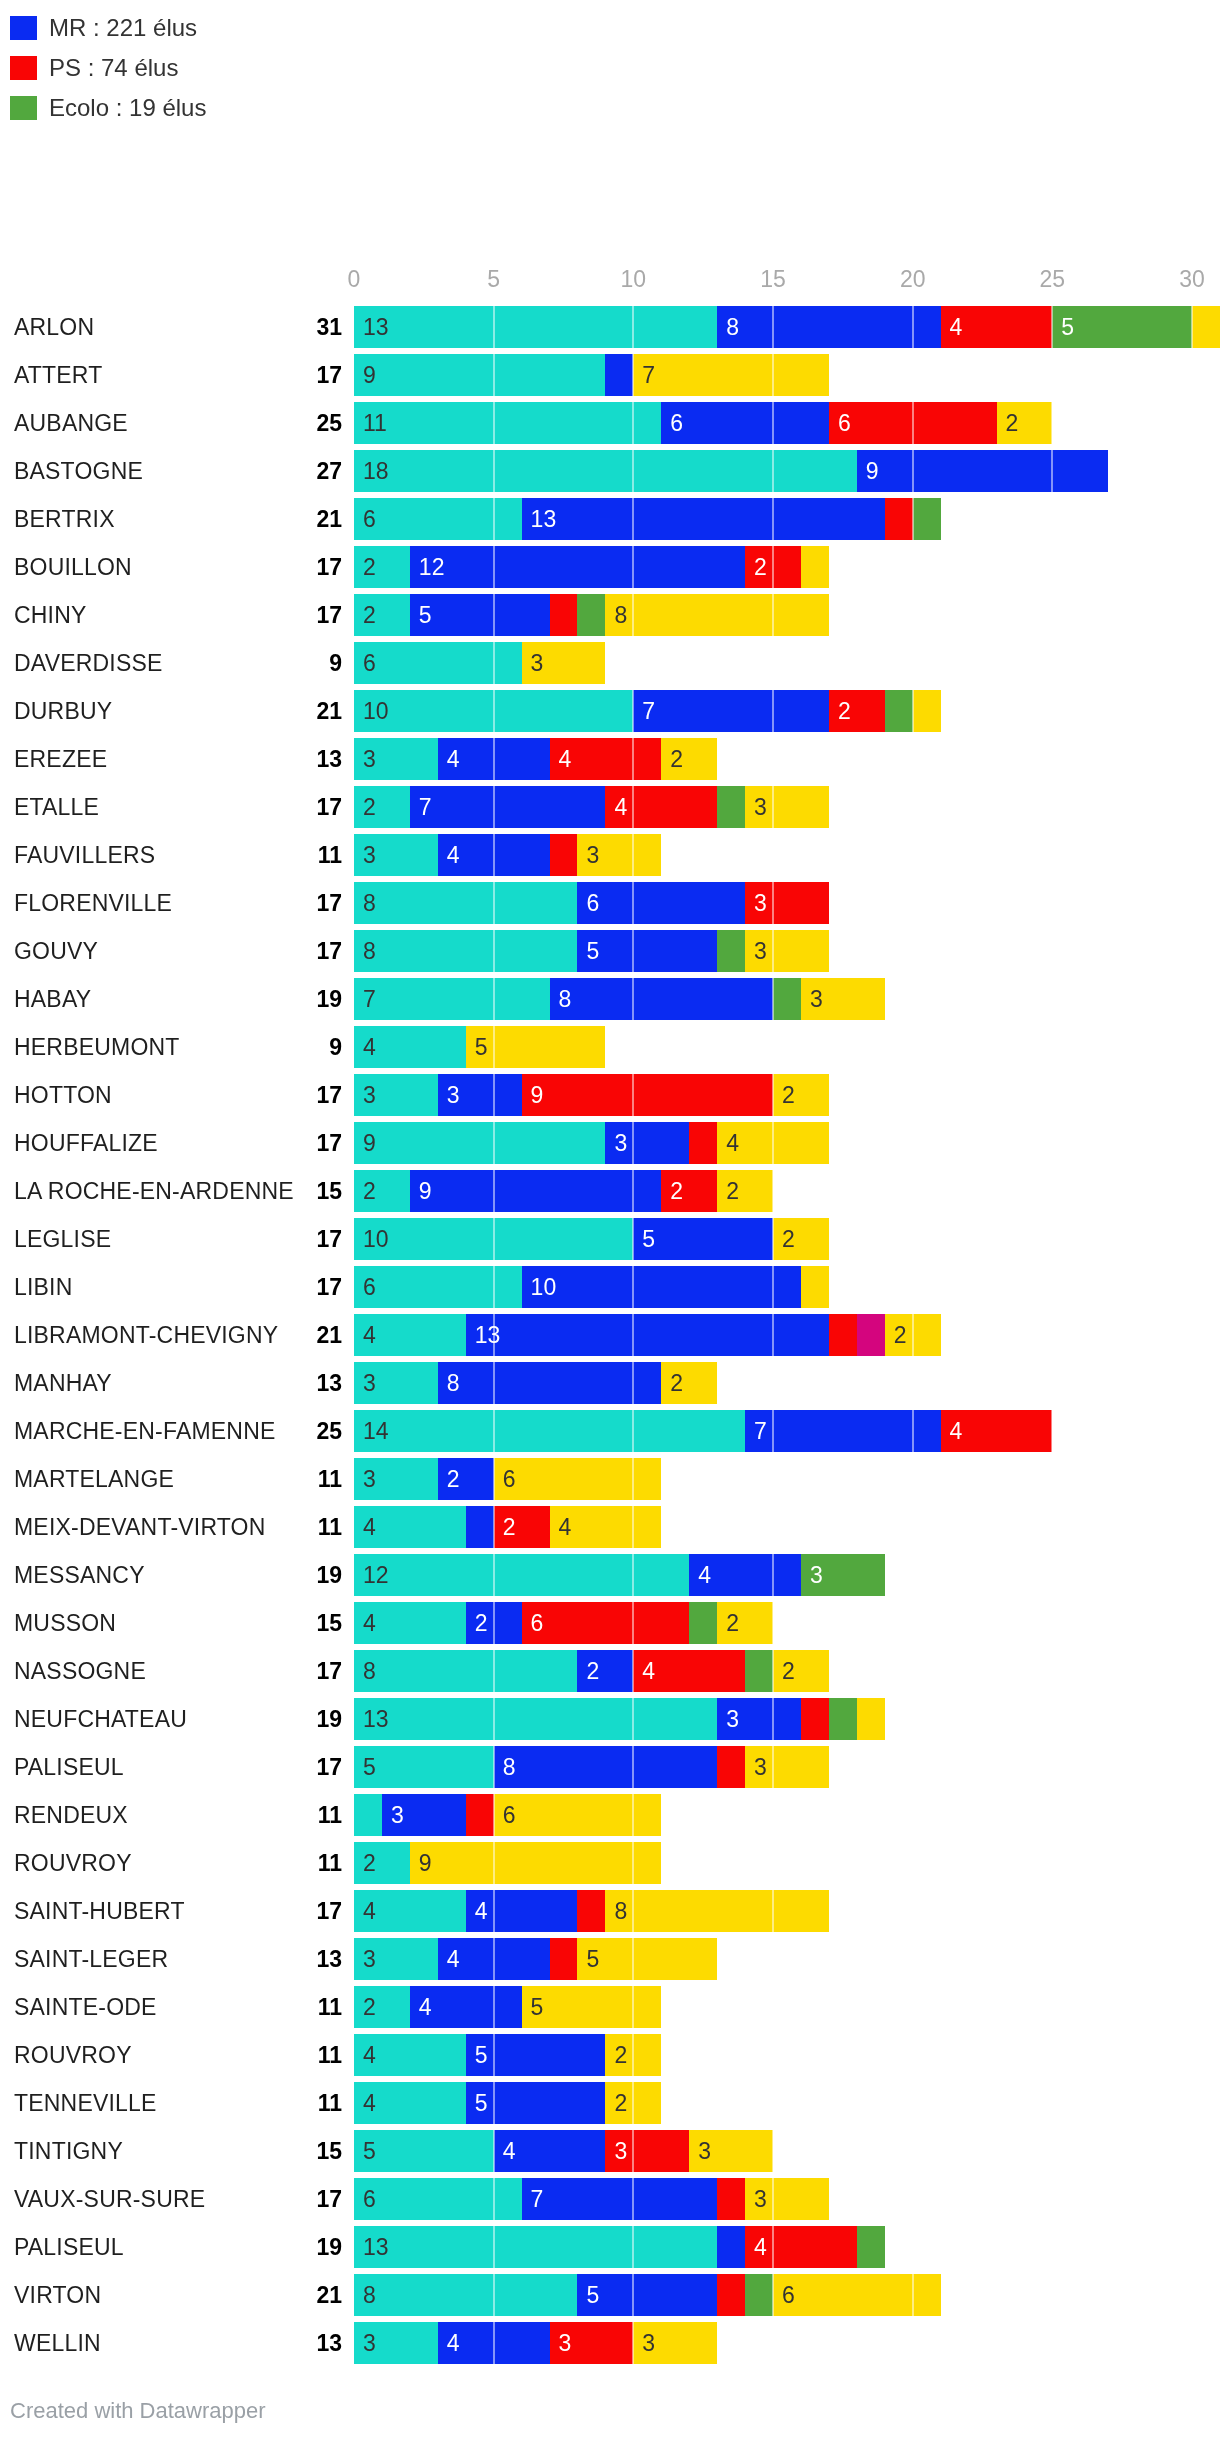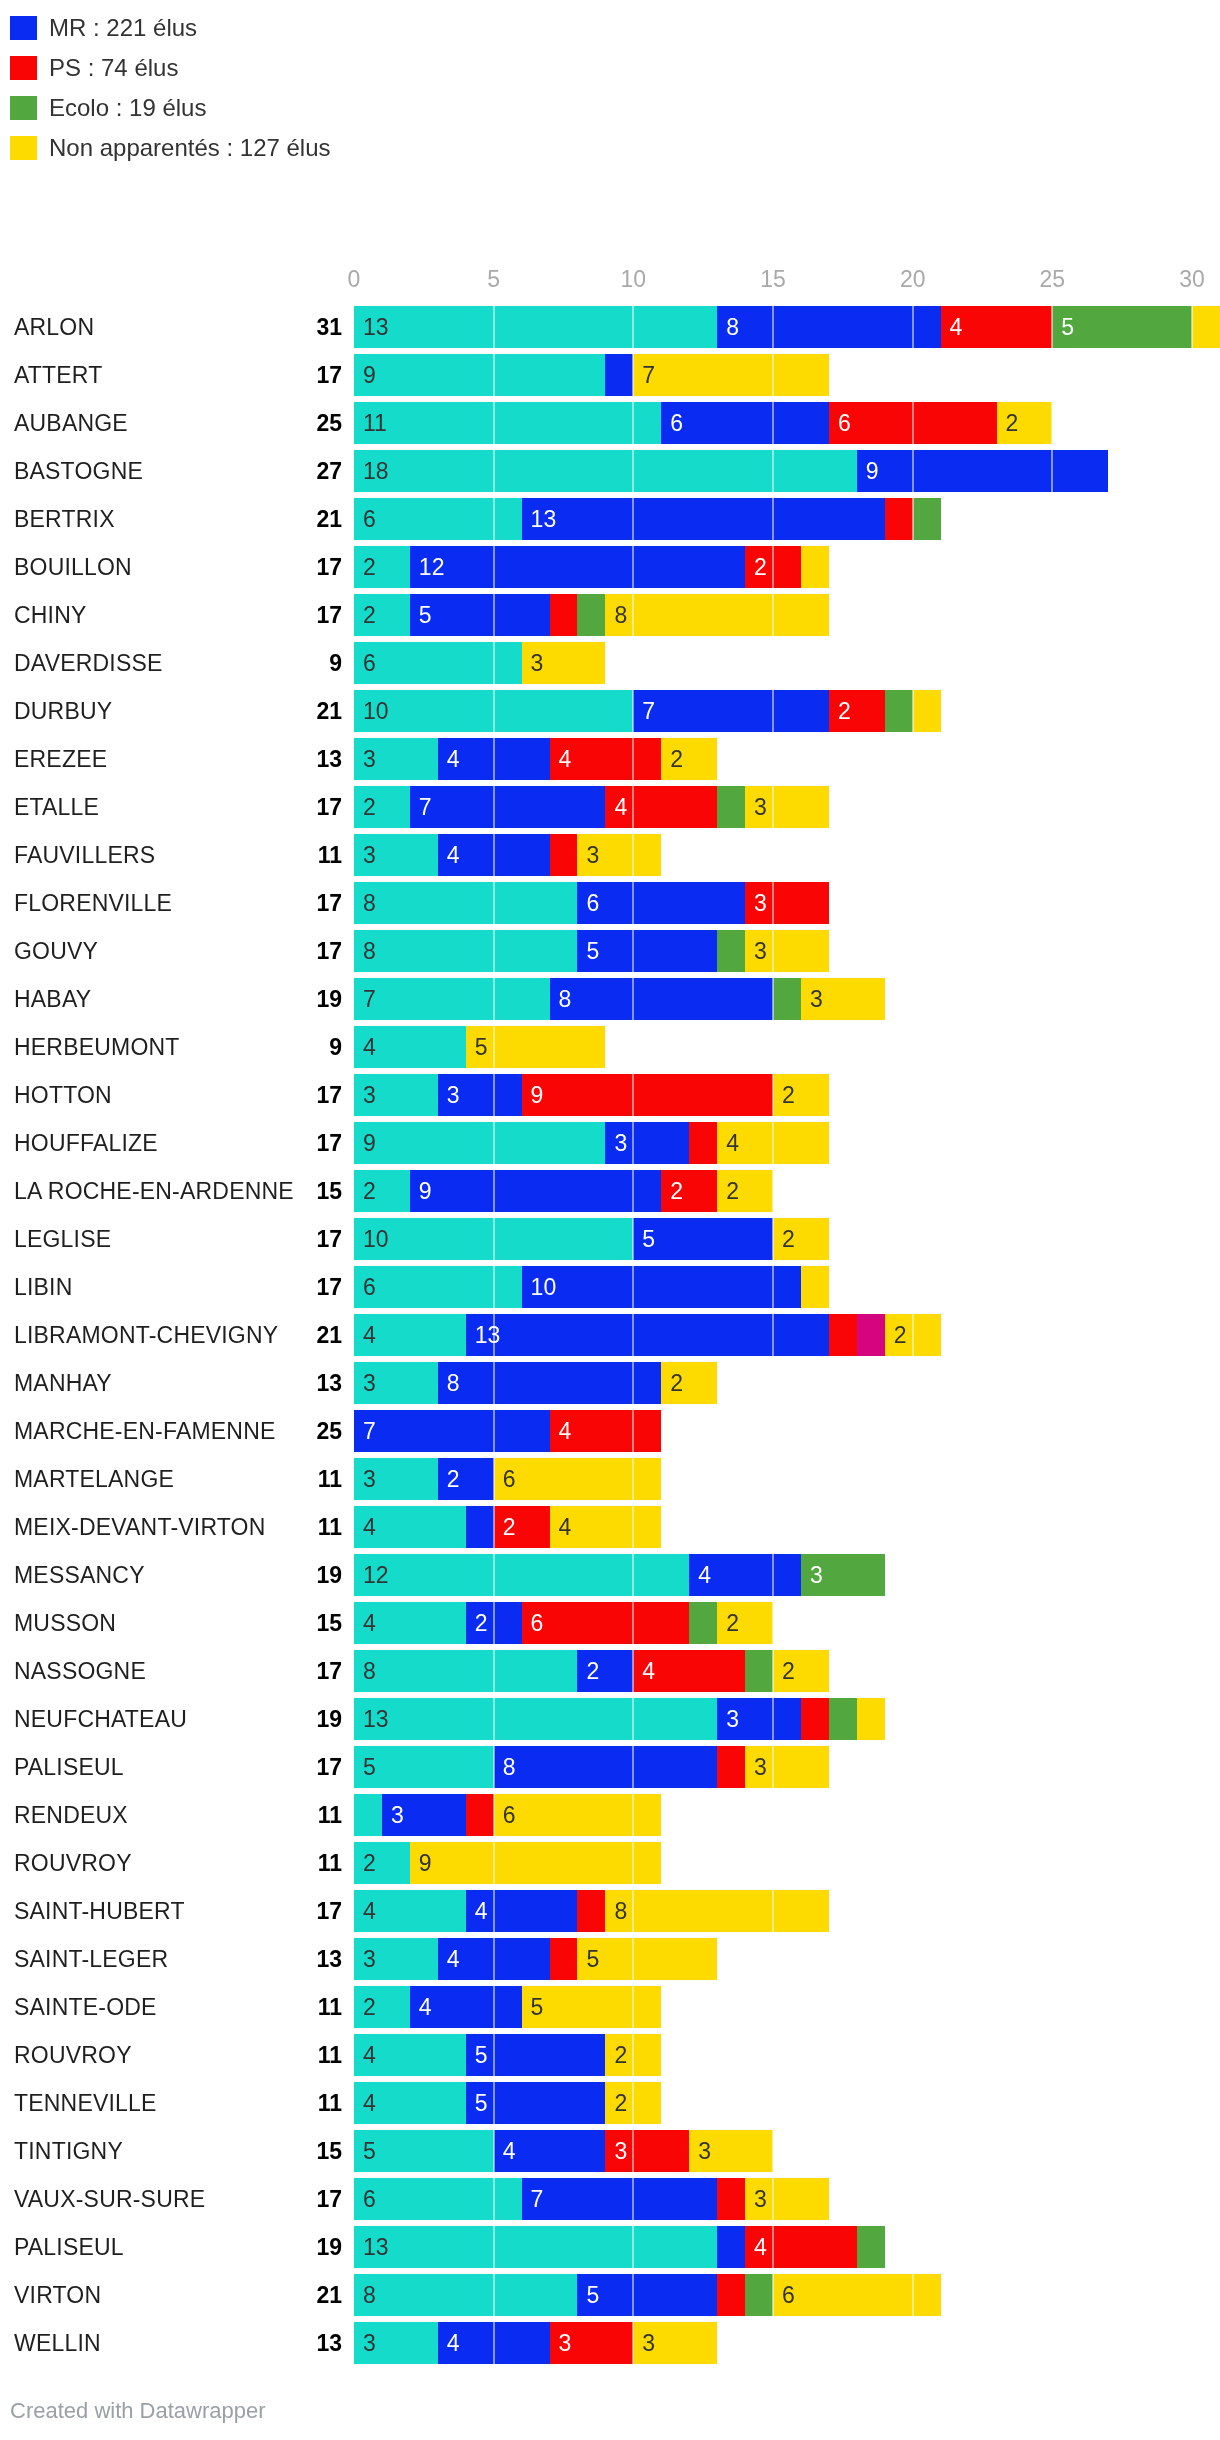--- a/index.html
+++ b/index.html
@@ -37,24 +37,20 @@
         <span class="ltext">MR : 221 élus</span>
       </div>
       <div class="litem">
         <span class="swatch" style="background: rgb(249, 5, 5);"></span>
         <span class="ltext">PS : 74 élus</span>
       </div>
       <div class="litem">
         <span class="swatch" style="background: rgb(82, 168, 62);"></span>
         <span class="ltext">Ecolo : 19 élus</span>
       </div>
-      <div class="litem">
-        <span class="swatch" style="background: rgb(253, 219, 0);"></span>
-        <span class="ltext">Non apparentés : 127 élus</span>
-      </div>
     </div>
   <div id="axis">
       <span class="tick" style="left: 354px; top: 266px;">0</span>
       <span class="tick" style="left: 493.675px; top: 266px;">5</span>
       <span class="tick" style="left: 633.35px; top: 266px;">10</span>
       <span class="tick" style="left: 773.025px; top: 266px;">15</span>
       <span class="tick" style="left: 912.7px; top: 266px;">20</span>
       <span class="tick" style="left: 1052.38px; top: 266px;">25</span>
       <span class="tick" style="left: 1192.05px; top: 266px;">30</span>
     </div>
@@ -538,20 +534,23 @@
           <div class="gl" style="left: 138.675px;"></div>
           <div class="gl" style="left: 278.35px;"></div>
         </div>
       </div>
       <div class="row" style="top: 1410px; height: 42px;">
         <div class="labelbox">
           <span class="rname">MARCHE-EN-FAMENNE</span>
           <span class="rtotal">25</span>
         </div>
         <div class="bar" style="width: 698.375px; height: 42px;">
+          <div class="seg" style="width: 391.09px; background: rgb(21, 219, 203);">
+            <span class="seglabel" style="color: rgb(51, 51, 51);">14</span>
+          </div>
           <div class="seg" style="width: 195.545px; background: rgb(10, 43, 242);">
             <span class="seglabel" style="color: rgb(255, 255, 255);">7</span>
           </div>
           <div class="seg" style="width: 111.74px; background: rgb(249, 5, 5);">
             <span class="seglabel" style="color: rgb(255, 255, 255);">4</span>
           </div>
           <div class="gl" style="left: 138.675px;"></div>
           <div class="gl" style="left: 278.35px;"></div>
           <div class="gl" style="left: 418.025px;"></div>
           <div class="gl" style="left: 557.7px;"></div>

